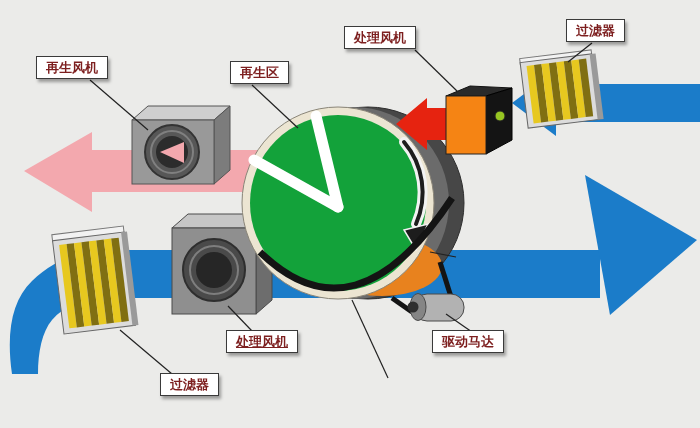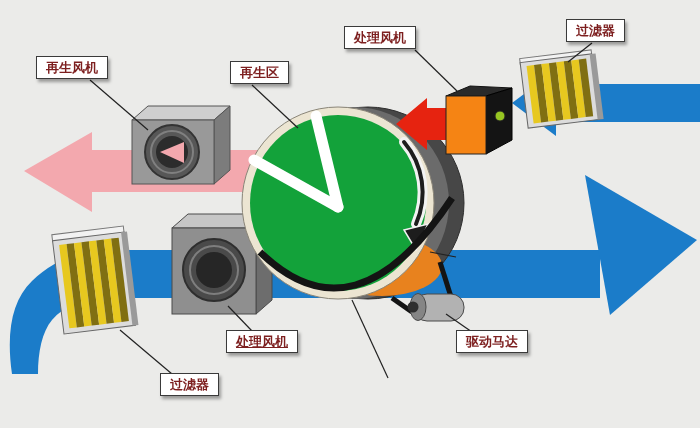--- a/index.html
+++ b/index.html
@@ -138,17 +138,17 @@
       <line x1="388" y1="378" x2="352" y2="300"></line>
       <line x1="252" y1="331" x2="228" y2="306"></line>
       <line x1="172" y1="374" x2="120" y2="330"></line>
     </g>
   </svg>
 
   <div class="label" style="left:36px;top:56px;">再生风机</div>
   <div class="label" style="left:230px;top:61px;">再生区</div>
   <div class="label" style="left:344px;top:26px;">处理风机</div>
   <div class="label" style="left:566px;top:19px;">过滤器</div>
-  <div class="label" style="left:456px;top:330px;">驱动马达</div>
+  <div class="label" style="left:432px;top:330px;">驱动马达</div>
   <div class="label" style="left:226px;top:330px;text-decoration:underline;">处理风机</div>
   <div class="label" style="left:160px;top:373px;">过滤器</div>
 
 </div>
 
 </body></html>

